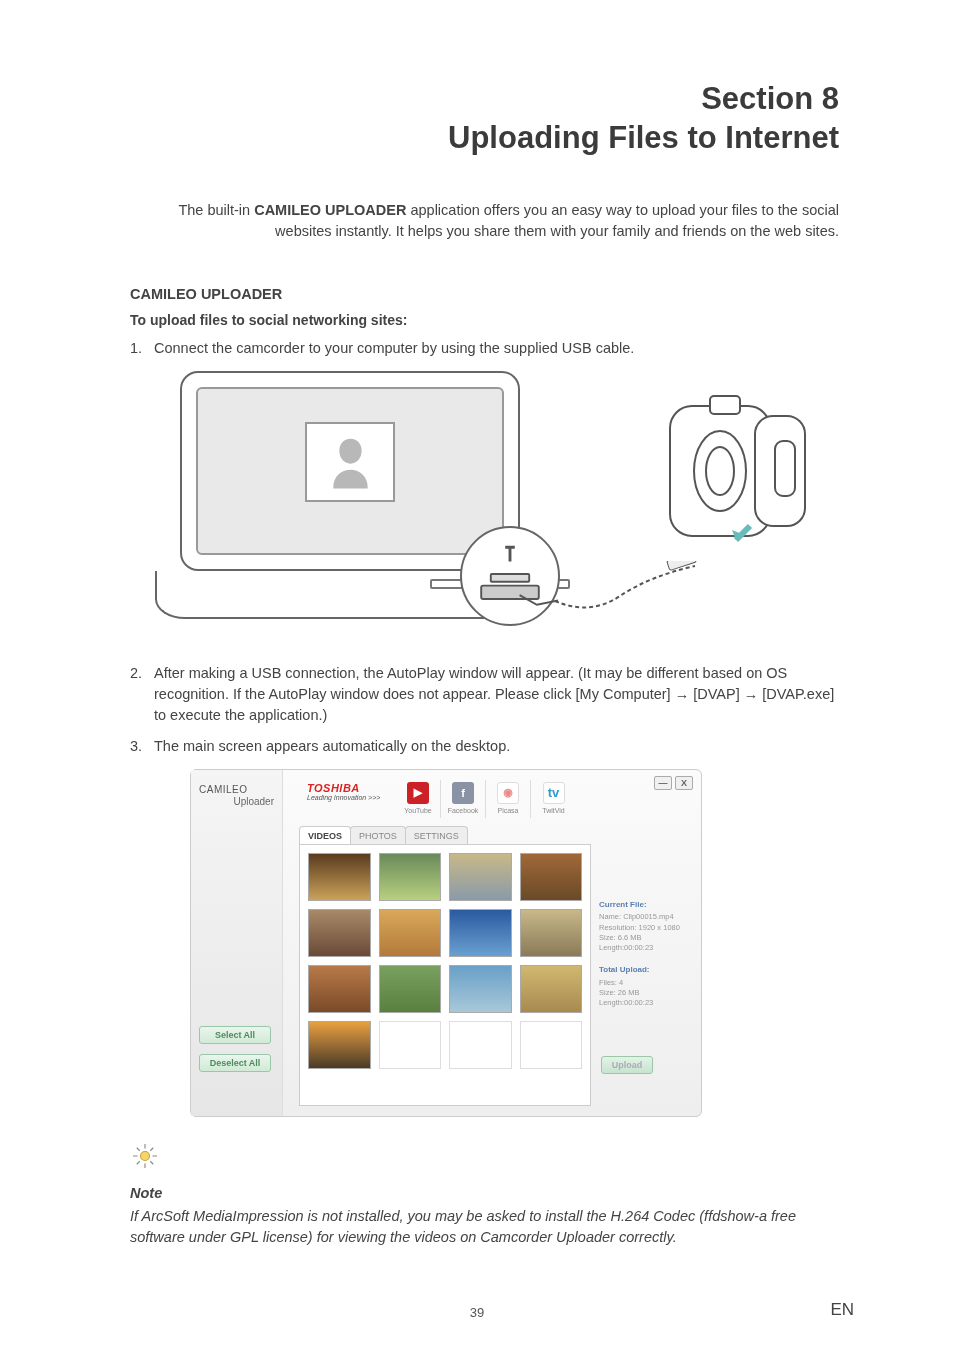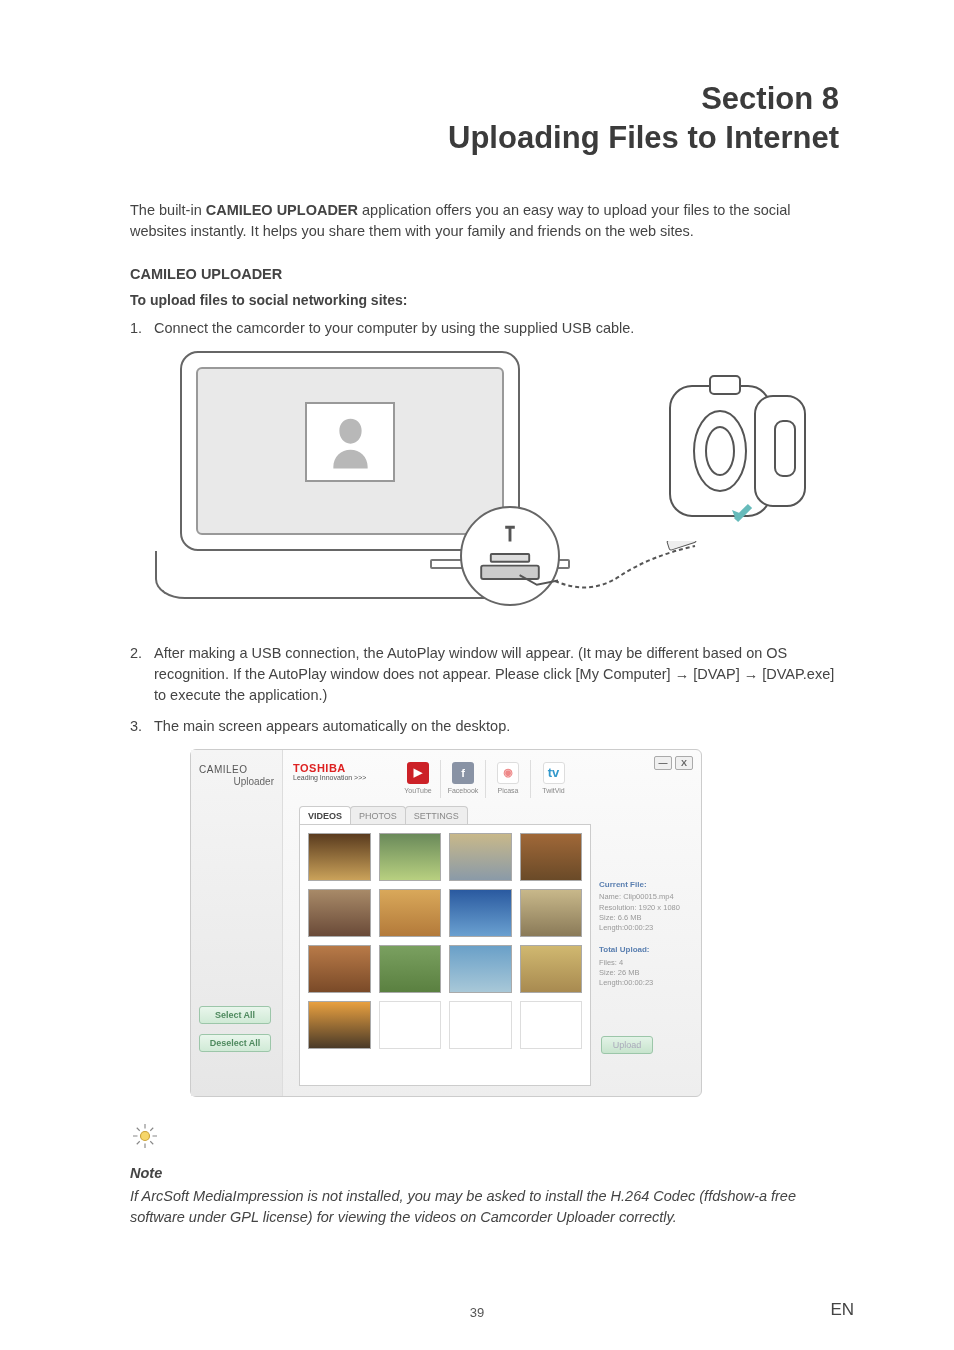--- a/index.html
+++ b/index.html
@@ -19,21 +19,22 @@
     font-size: 31px;
     font-weight: bold;
     color: #3b3b3b;
     line-height: 1.25;
     margin-bottom: 42px;
   }
   .intro {
     font-size: 14.5px;
     line-height: 1.45;
     color: #444;
-    margin-bottom: 24px;
+    margin-bottom: 44px;
+    text-align: right;
   }
   .intro b { font-weight: bold; }
   .sub-head {
     font-size: 14.5px;
     font-weight: bold;
     color: #444;
     margin-bottom: 10px;
   }
   .sub-sub-head {
     font-size: 14px;
@@ -120,21 +121,21 @@
   .select-btn, .deselect-btn {
     position: absolute; left: 8px; width: 72px; height: 18px;
     border: 1px solid #9cc6a9; border-radius: 3px;
     background: linear-gradient(#e9f6ec,#d0ead6);
     color: #4f8a5f; font-size: 9px;
     display: flex; align-items: center; justify-content: center;
     font-weight: bold;
   }
   .select-btn { bottom: 72px; }
   .deselect-btn { bottom: 44px; }
-  .toshiba-logo { position: absolute; left: 102px; top: 12px; }
+  .toshiba-logo { position: absolute; left: 116px; top: 12px; font-style: italic; }
   .toshiba-logo .t1 { color: #d22; font-weight: bold; font-size: 11px; letter-spacing: 0.5px;}
   .toshiba-logo .t2 { color: #555; font-size: 7px; }
   .winbtns { position: absolute; right: 8px; top: 6px; display: flex; gap: 3px; }
   .winbtn { width: 18px; height: 14px; border: 1px solid #aaa; border-radius: 2px; background: #f0f0f0; font-size: 9px; display:flex;align-items:center;justify-content:center;color:#666;font-weight:bold;}
   .social-row { position: absolute; left: 205px; top: 10px; display: flex; gap: 0; }
   .social-cell { width: 45px; text-align: center; border-right: 1px solid #ddd; padding: 2px 0 4px;}
   .social-cell:last-child { border-right: none; }
   .social-icon { width: 22px; height: 22px; margin: 0 auto 3px; border-radius: 3px; display:flex;align-items:center;justify-content:center;font-weight:bold;color:#fff;font-size:11px;}
   .social-label { font-size: 7px; color: #888; }
   .tab-row { position: absolute; left: 108px; top: 56px; display: flex; }
@@ -150,21 +151,21 @@
   .thumb { background: linear-gradient(135deg,#c9a56b,#7fa6c9); border: 1px solid #aaa; }
   .thumb.empty { background: #fff; border: 1px solid #ddd; }
   .info-panel { position: absolute; right: 12px; top: 130px; width: 90px; font-size: 7.5px; line-height: 1.35;}
   .info-panel .hd { color: #5a7fb0; font-weight: bold; margin-bottom: 2px; font-size: 8px;}
   .info-panel .row { color: #999; }
   .info-panel .sect + .sect { margin-top: 12px; }
   .upload-btn {
     position: absolute; right: 48px; bottom: 42px;
     width: 52px; height: 18px; border: 1px solid #9cc6a9; border-radius: 3px;
     background: linear-gradient(#e3f3e7,#c7e4cd); color: #aab; font-size: 9px;
-    display:flex;align-items:center;justify-content:center;font-weight:normal;
+    display:flex;align-items:center;justify-content:center;font-weight:bold;
   }
   
   .note-block { display: flex; align-items: flex-start; gap: 12px; margin-top: 4px; flex-direction: column;}
   .note-icon { width: 30px; height: 30px; flex-shrink: 0; }
   .note-text { font-size: 14.5px; font-style: italic; color: #444; line-height: 1.45; }
   .note-text .hd { font-weight: bold; font-style: italic; display: block; margin-bottom: 2px;}
   .footer-num { position: absolute; bottom: 30px; left: 50%; transform: translateX(-50%); font-size: 13px; color: #555;}
   .footer-en { position: absolute; bottom: 30px; right: 100px; font-size: 17px; color: #444;}
 </style>
 </head>

